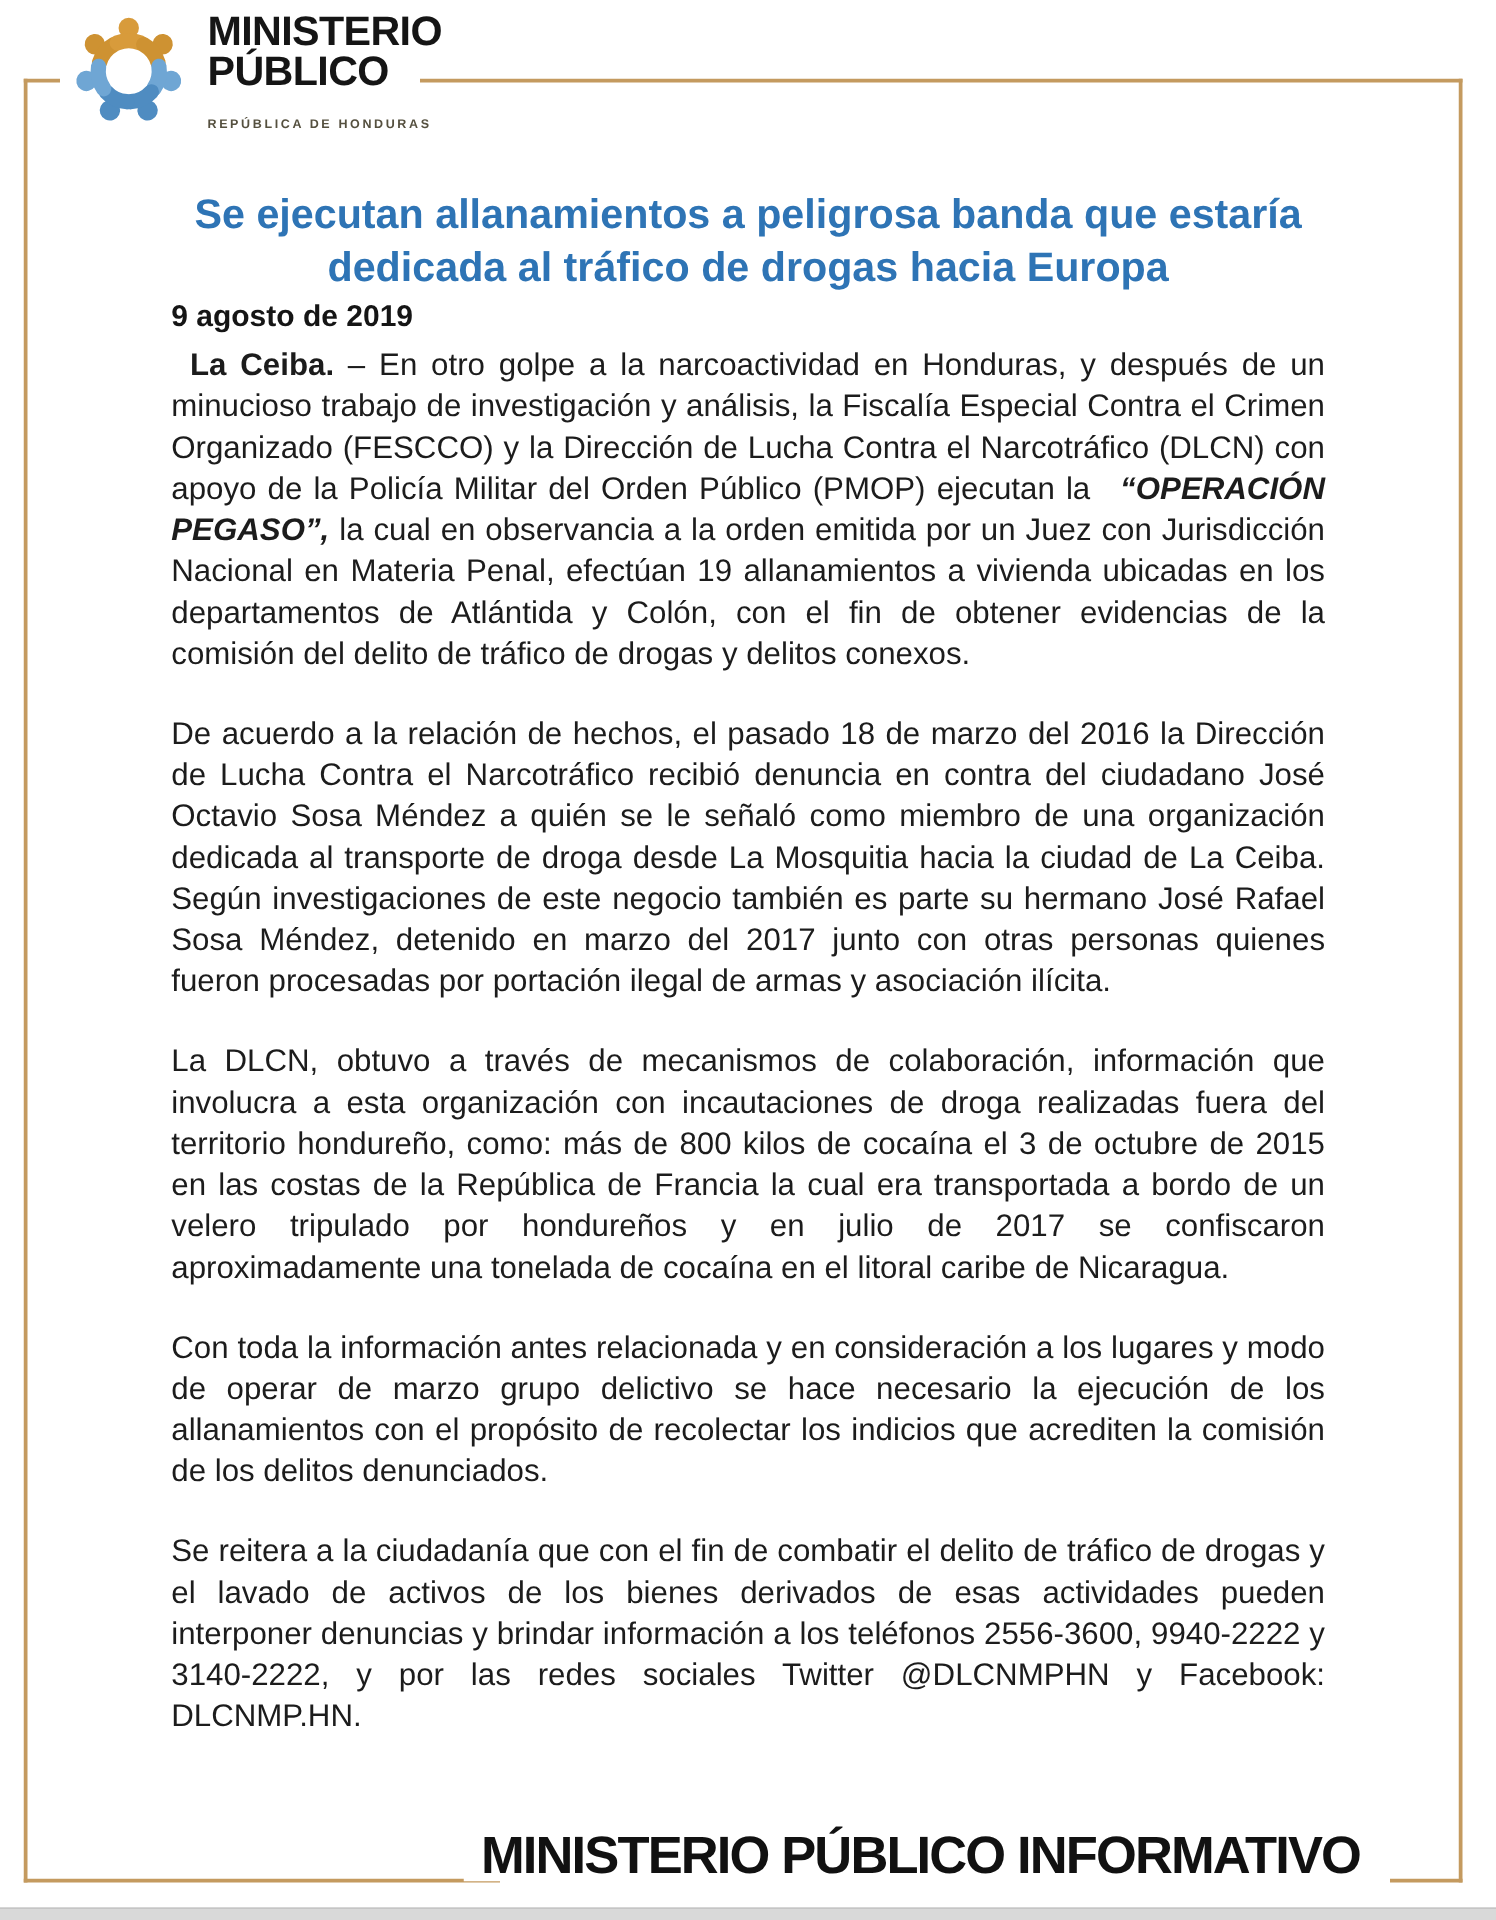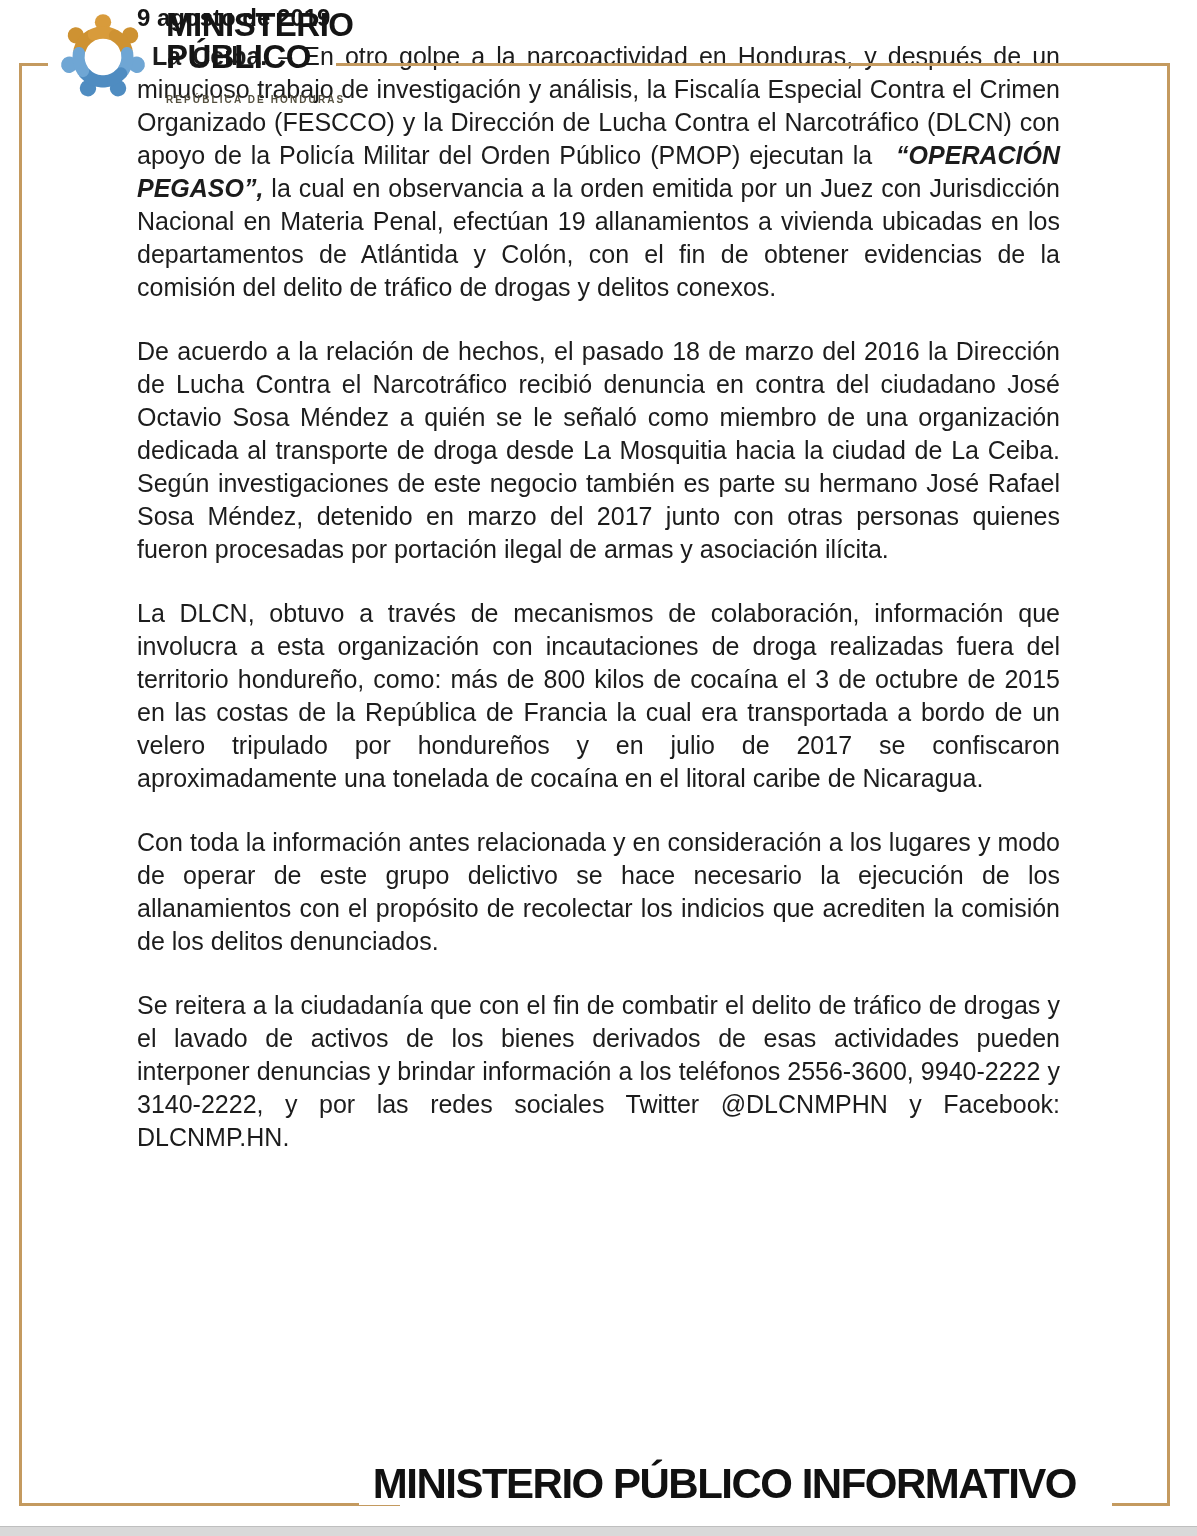--- a/index.html
+++ b/index.html
@@ -51,21 +51,21 @@
     font-size:25px;
     line-height:33px;
     text-align:justify;
   }
   .para span.b{font-weight:bold;margin-left:15px;}
   .para span.i{font-style:italic;}
 
   
   .footer-title{
     position:absolute;
-    right:107px;
+    right:95px;
     top:1463px;
     font-weight:bold;
     font-size:42px;
     letter-spacing:-1.5px;
     line-height:1;
     color:#111;
     white-space:nowrap;
     background:#fff;
     padding:0 14px;
   }
@@ -119,28 +119,29 @@
         <path d="M 41 27.8 A 24 24 0 0 1 59 27.8" stroke="#6fa6d4" stroke-width="12" stroke-linecap="round"></path>
       </g>
     </svg>
     <div class="logo-text">
       <span class="logo-line">MINISTERIO</span>
       <span class="logo-line">PÚBLICO</span>
       <span class="logo-tag">REPÚBLICA DE HONDURAS</span>
     </div>
   </div>
 
+  <div class="title">Se ejecutan allanamientos a peligrosa banda que estaría dedicada al tráfico de drogas hacia Europa</div>
 
   <div class="date">9 agosto de 2019</div>
 
   <div class="body-text">
       <p class="para"><span class="b">La Ceiba.</span><span> – En otro golpe a la narcoactividad en Honduras, y después de un minucioso trabajo de investigación y análisis, la Fiscalía Especial Contra el Crimen Organizado (FESCCO) y la Dirección de Lucha Contra el Narcotráfico (DLCN) con apoyo de la Policía Militar del Orden Público (PMOP) ejecutan la </span><span class="b i">“OPERACIÓN PEGASO”,</span><span> la cual en observancia a la orden emitida por un Juez con Jurisdicción Nacional en Materia Penal, efectúan 19 allanamientos a vivienda ubicadas en los departamentos de Atlántida y Colón, con el fin de obtener evidencias de la comisión del delito de tráfico de drogas y delitos conexos.</span></p>
       <p class="para"><span>De acuerdo a la relación de hechos, el pasado 18 de marzo del 2016 la Dirección de Lucha Contra el Narcotráfico recibió denuncia en contra del ciudadano José Octavio Sosa Méndez a quién se le señaló como miembro de una organización dedicada al transporte de droga desde La Mosquitia hacia la ciudad de La Ceiba. Según investigaciones de este negocio también es parte su hermano José Rafael Sosa Méndez, detenido en marzo del 2017 junto con otras personas quienes fueron procesadas por portación ilegal de armas y asociación ilícita.</span></p>
       <p class="para"><span>La DLCN, obtuvo a través de mecanismos de colaboración, información que involucra a esta organización con incautaciones de droga realizadas fuera del territorio hondureño, como: más de 800 kilos de cocaína el 3 de octubre de 2015 en las costas de la República de Francia la cual era transportada a bordo de un velero tripulado por hondureños y en julio de 2017 se confiscaron aproximadamente una tonelada de cocaína en el litoral caribe de Nicaragua.</span></p>
-      <p class="para"><span>Con toda la información antes relacionada y en consideración a los lugares y modo de operar de este grupo delictivo se hace necesario la ejecución de los allanamientos con el propósito de recolectar los indicios que acrediten la comisión de los delitos denunciados.</span></p>
+      <p class="para"><span>Con toda la información antes relacionada y en consideración a los lugares y modo de operar de marzo grupo delictivo se hace necesario la ejecución de los allanamientos con el propósito de recolectar los indicios que acrediten la comisión de los delitos denunciados.</span></p>
       <p class="para"><span>Se reitera a la ciudadanía que con el fin de combatir el delito de tráfico de drogas y el lavado de activos de los bienes derivados de esas actividades pueden interponer denuncias y brindar información a los teléfonos 2556-3600, 9940-2222 y 3140-2222, y por las redes sociales Twitter @DLCNMPHN y Facebook: DLCNMP.HN.</span></p>
     </div>
 
   <div class="footer-title">MINISTERIO PÚBLICO INFORMATIVO</div>
 
   <div class="page-edge"></div>
 
 </div>
 
 </body></html>

